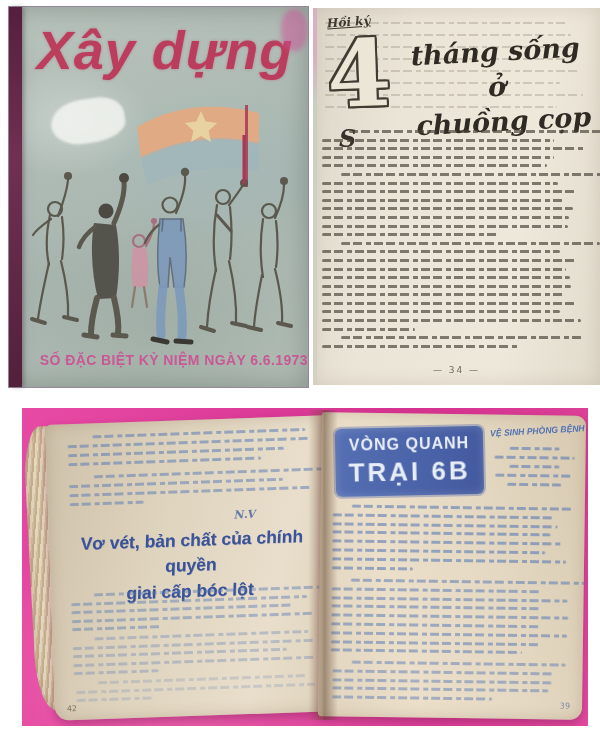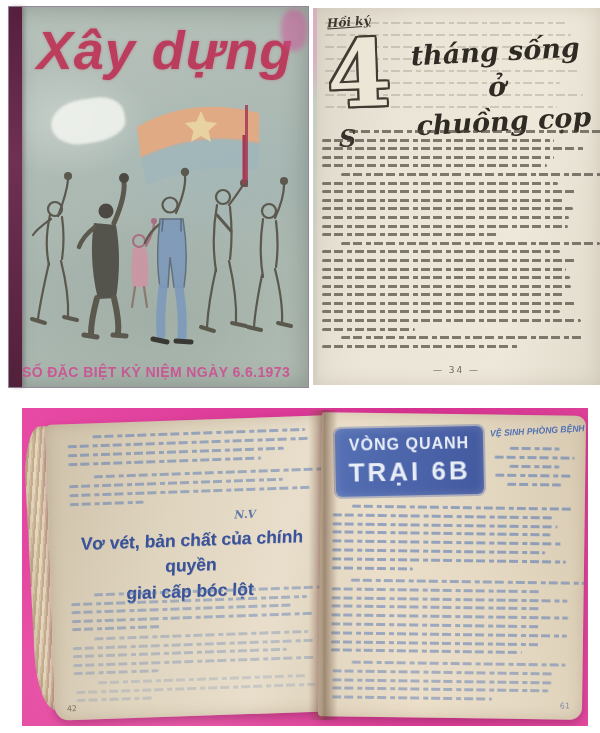--- a/index.html
+++ b/index.html
@@ -23,21 +23,21 @@
     font:italic 800 54px/1 "Liberation Sans", sans-serif;
     color:#bd3054;letter-spacing:1px;opacity:.9;
     text-shadow:0 0 3px rgba(189,48,84,.45);}
   .torn{left:42px;top:92px;width:74px;height:44px;background:rgba(242,244,240,.85);
     border-radius:50% 40% 55% 45%/60% 50% 45% 55%;transform:rotate(-8deg);filter:blur(1.2px);}
   .smudge-pink{right:1px;top:2px;width:26px;height:42px;background:rgba(205,80,150,.5);
     border-radius:45%;filter:blur(2.5px);}
   .flag-wrap{left:122px;top:86px;width:136px;height:102px;}
   .pole{left:236px;top:98px;width:3px;height:82px;background:#a63a54;opacity:.85;}
   .figures-wrap{left:12px;top:128px;width:278px;height:226px;}
-  .cover-caption{left:13px;right:0;bottom:8px;text-align:left;
+  .cover-caption{left:13px;right:0;bottom:20px;text-align:right;
     font:700 14px/1 "Liberation Sans", sans-serif;
     color:#cd4f93;letter-spacing:.4px;opacity:.9;}
 
   
   #memoir{left:313px;top:8px;width:287px;height:377px;
     background:linear-gradient(100deg,#ddd7c9,#ebe5d7 30%,#eee8da 70%,#e1dbcc);
     box-shadow:inset 0 0 18px rgba(120,110,90,.2);}
   .edge-strip{left:0;top:0;bottom:0;width:4px;opacity:.75;
     background:linear-gradient(#d9a8c2 0 52px,#c2cfc0 95px,#d4d0c0);}
   .hoiky{left:14px;top:7px;font:italic 700 12px "DejaVu Serif", serif;
@@ -331,17 +331,17 @@
         <i class="sl" style="width: 86.7476%; height: 3px; margin-bottom: 5.8px;"></i>
         <i class="sl" style="width: 78.8719%; height: 3px; margin-bottom: 5.8px;"></i>
       </div>
     <div class="abs blue-scr rp-scr3">
         <i class="sl" style="width: 89.9705%; height: 3px; margin-bottom: 5.8px; margin-left: 8%;"></i>
         <i class="sl" style="width: 93.0089%; height: 3px; margin-bottom: 5.8px;"></i>
         <i class="sl" style="width: 92.043%; height: 3px; margin-bottom: 5.8px;"></i>
         <i class="sl" style="width: 90.9065%; height: 3px; margin-bottom: 5.8px;"></i>
         <i class="sl" style="width: 67.1717%; height: 3px; margin-bottom: 5.8px;"></i>
       </div>
-    <div class="abs rp-pagenum">61</div>
+    <div class="abs rp-pagenum">39</div>
   </div>
 
   <div class="abs spine-shadow"></div>
 </div>
 
 </body></html>

